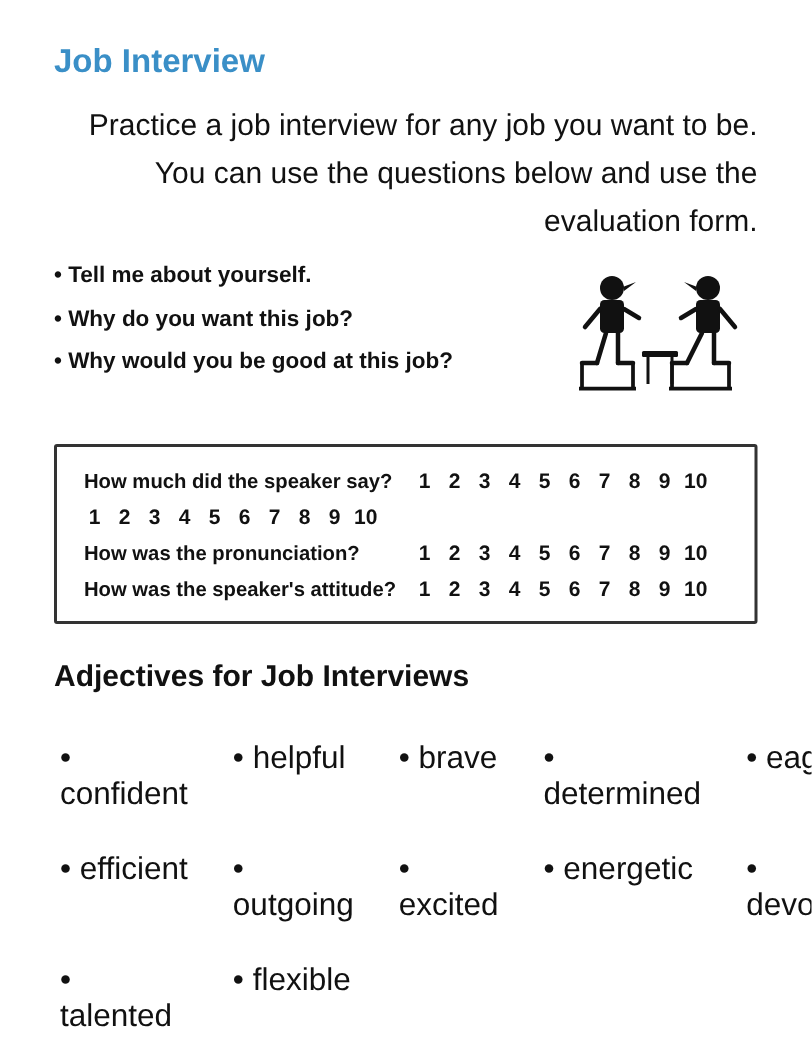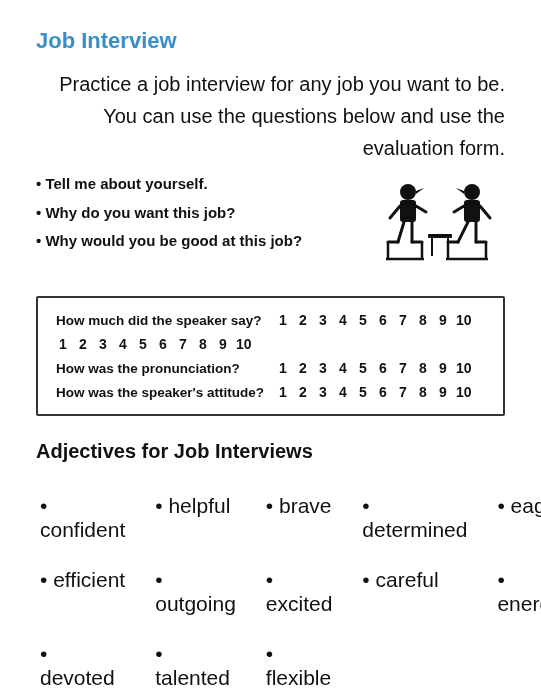--- a/index.html
+++ b/index.html
@@ -230,19 +230,18 @@
   <div class="adjectives-title">Adjectives for Job Interviews</div>
   <div class="adjectives-grid">
   <div class="adj-item">confident</div>
       <div class="adj-item">helpful</div>
       <div class="adj-item">brave</div>
       <div class="adj-item">determined</div>
       <div class="adj-item">eager</div>
       <div class="adj-item">efficient</div>
       <div class="adj-item">outgoing</div>
       <div class="adj-item">excited</div>
-      <div class="adj-item">careful</div>
       <div class="adj-item">energetic</div>
       <div class="adj-item">devoted</div>
       <div class="adj-item">talented</div>
       <div class="adj-item">flexible</div>
     </div>
 </div>
 
 </body></html>

